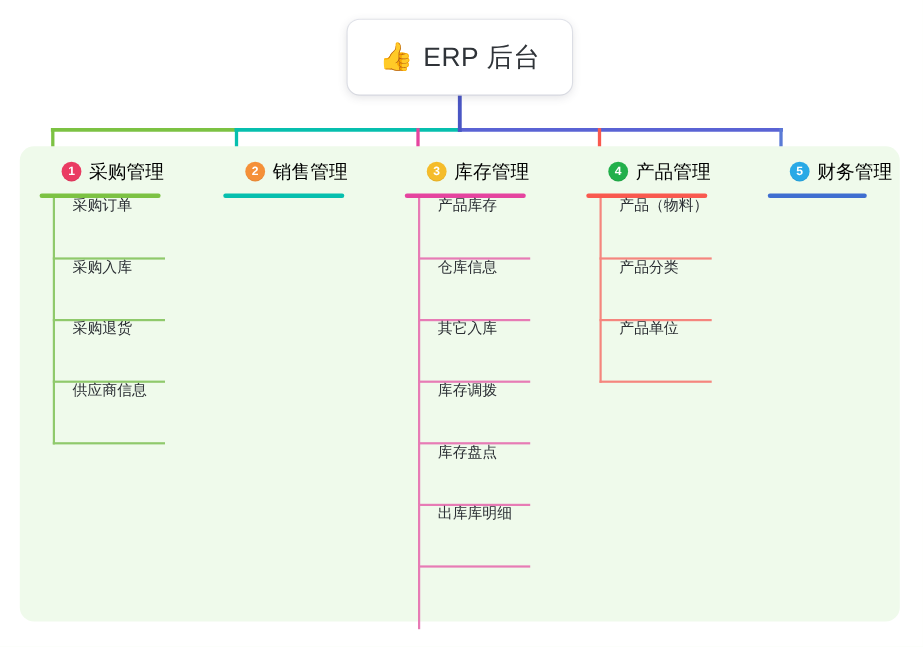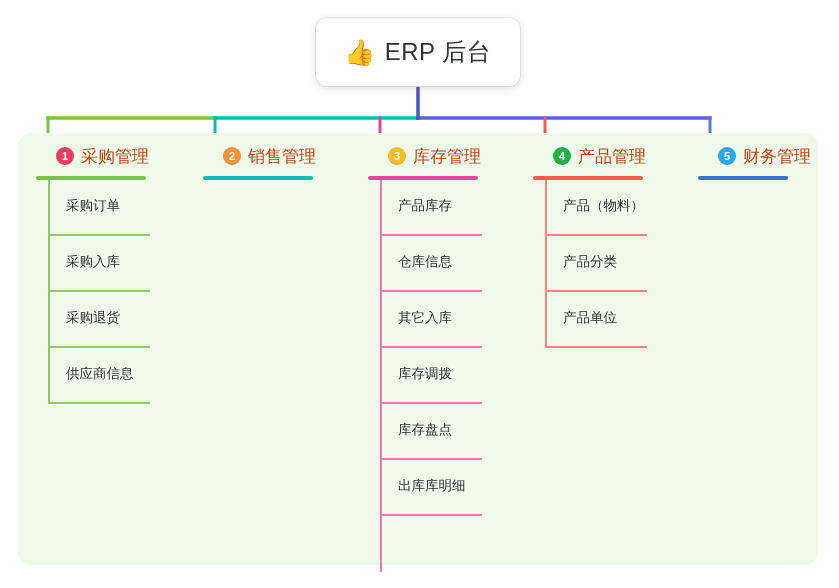--- a/index.html
+++ b/index.html
@@ -40,27 +40,27 @@
     display:flex;align-items:center;gap:7px;height:26px;
     padding-left:20px;box-sizing:border-box;
   }
   .badge{
     width:18px;height:18px;border-radius:50%;
     color:#fff;font-size:11px;font-weight:bold;
     display:flex;align-items:center;justify-content:center;
     flex:0 0 auto;line-height:1;
     box-shadow:inset 0 -1px 0 rgba(0,0,0,.07);
   }
-  .head-label{font-size:17px;color:#c2410c;white-space:nowrap;}
+  .head-label{font-size:17px;color:#000000;white-space:nowrap;}
   .head-rule{height:4px;border-radius:2px;margin-top:7px;}
 
   .items{position:relative;margin-top:0;}
   .item{
     position:relative;height:56px;
-    display:flex;align-items:center;
+    display:flex;align-items:flex-start;
     box-sizing:border-box;
   }
   .item-label{
     font-size:13.5px;color:#2b2f34;white-space:nowrap;
     padding-left:30px;padding-bottom:5px;line-height:1;
   }
   .item-rule{
     position:absolute;left:0;bottom:0;height:2px;
   }
   .spine{position:absolute;left:0;top:0;width:2px;}

